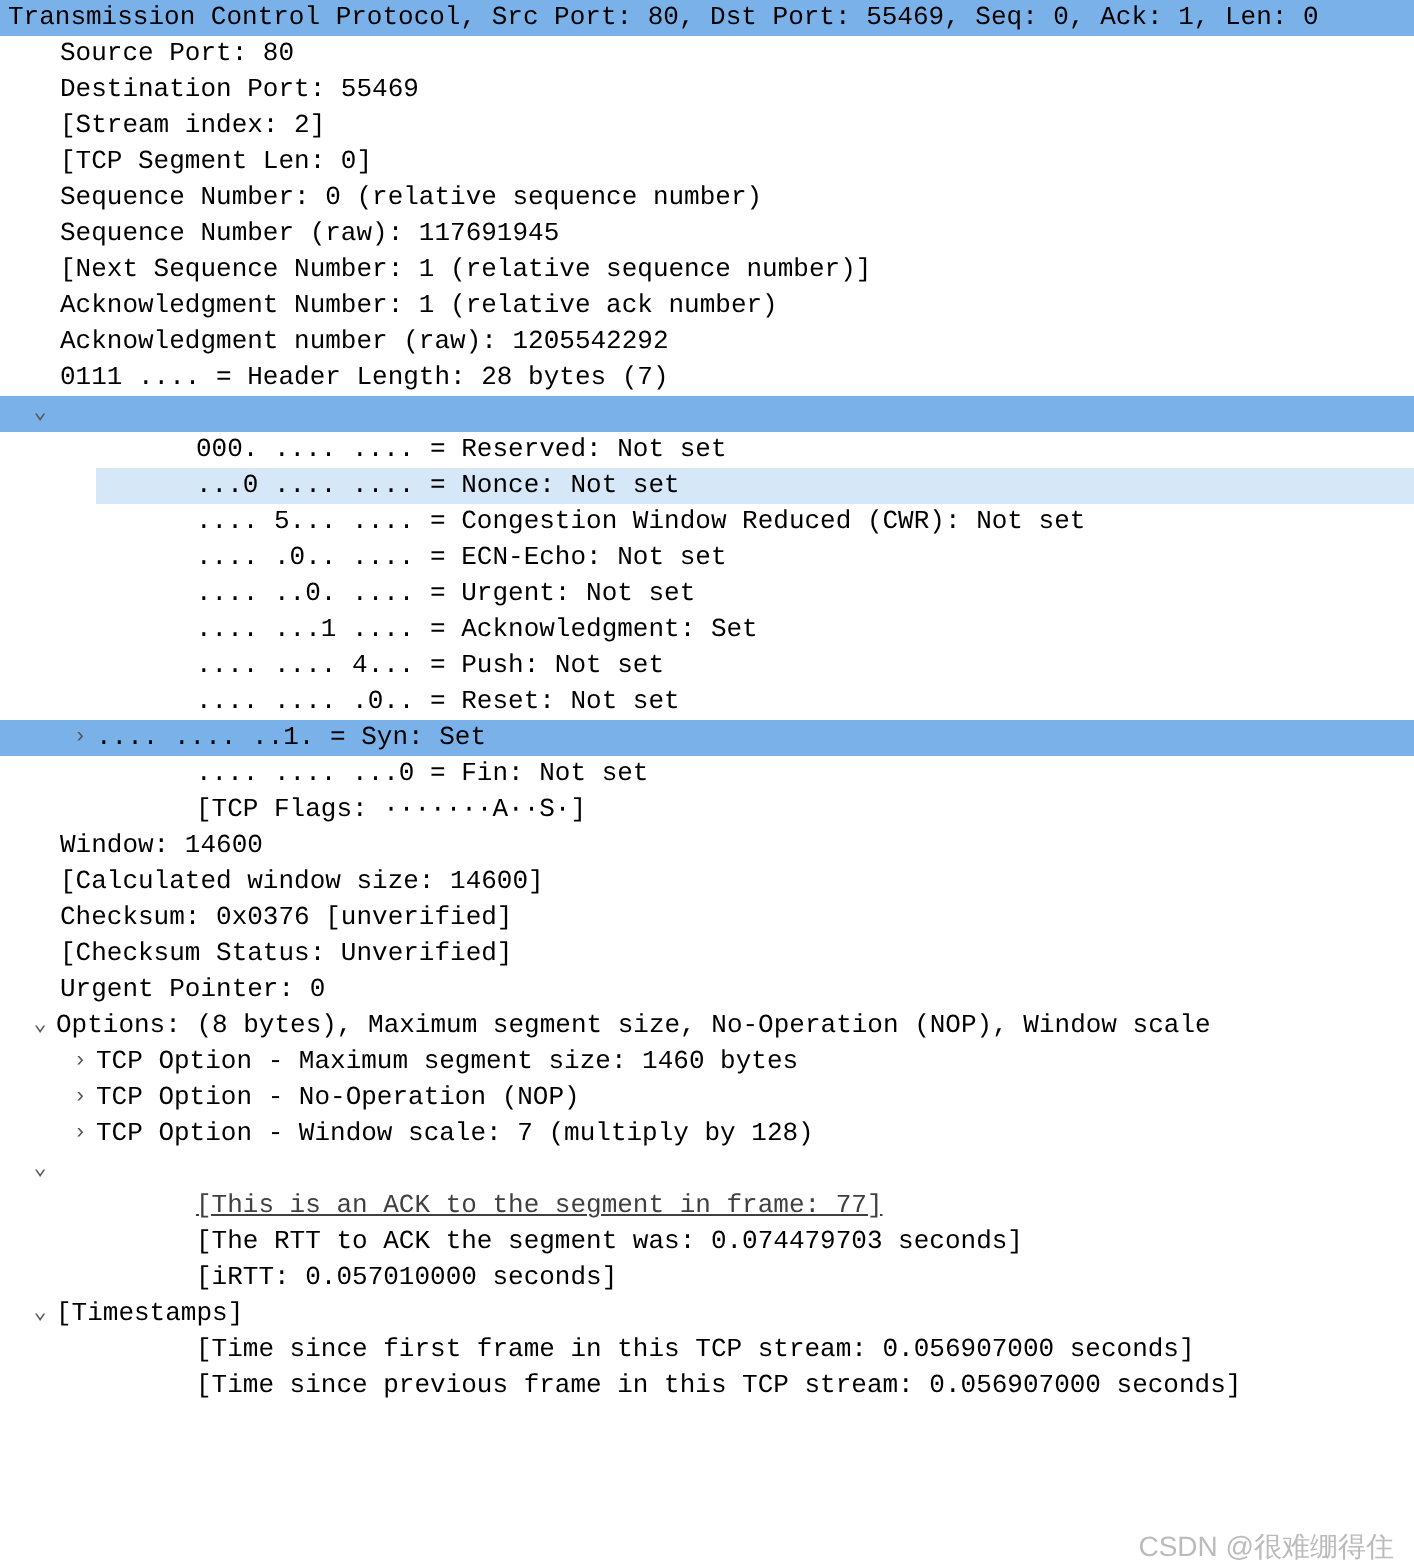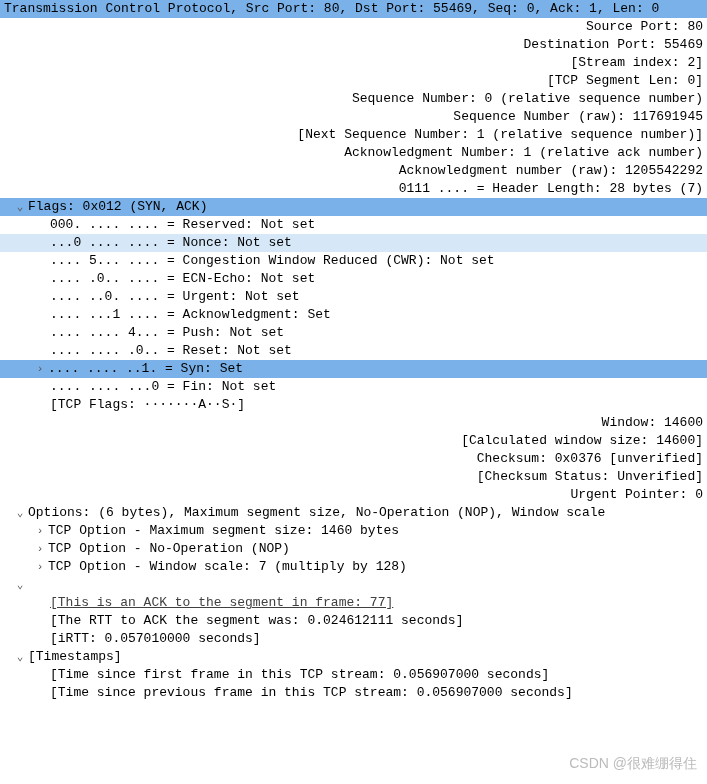--- a/index.html
+++ b/index.html
@@ -23,38 +23,38 @@
       display: inline-block;
       width: 12px;
       text-align: center;
       font-size: 11px;
       color: #555;
       margin-right: 2px;
       cursor: pointer;
       flex-shrink: 0;
     }
     .indent-0 { padding-left: 4px; }
-    .indent-1 { padding-left: 30px; justify-content: flex-end; }
-    .indent-2 { padding-left: 50px; }
+    .indent-1 { padding-left: 30px; }
+    .indent-2 { padding-left: 50px; margin-left: 48px; }
     .sel-dark {
       background: #7ab1e8;
       color: #000;
     }
     .sel-light {
       background: #d6e8f8;
       color: #000;
     }
     .link {
       color: #404040;
       text-decoration: underline;
       cursor: pointer;
     }
     .watermark {
       position: absolute;
-      bottom: 10px;
+      bottom: 0;
       right: 10px;
       color: rgba(150,150,150,0.65);
       font-family: sans-serif;
       font-size: 14px;
       pointer-events: none;
     }
   </style>
 </head>
 <body>
 
@@ -88,21 +88,20 @@
   </div>
 <div class="row indent-1">
     <span>Acknowledgment number (raw): 1205542292</span>
   </div>
 <div class="row indent-1">
     <span>0111 .... = Header Length: 28 bytes (7)</span>
   </div>
 
 <div class="row sel-dark" style="padding-left:14px;">
   <span class="toggle">⌄</span>
-  <span>Flags: 0x012 (SYN, ACK)</span>
 </div>
 
 <div class="row indent-2">
     <span>000. .... .... = Reserved: Not set</span>
   </div>
 <div class="row indent-2 sel-light">
     <span>...0 .... .... = Nonce: Not set</span>
   </div>
 <div class="row indent-2">
     <span>.... 5... .... = Congestion Window Reduced (CWR): Not set</span>
@@ -144,21 +143,21 @@
   </div>
 <div class="row indent-1">
     <span>[Checksum Status: Unverified]</span>
   </div>
 <div class="row indent-1">
     <span>Urgent Pointer: 0</span>
   </div>
 
 <div class="row" style="padding-left:14px;">
   <span class="toggle">⌄</span>
-  <span>Options: (6 bytes), Maximum segment size, No-Operation (NOP), Window scale</span>
+  <span>Options: (8 bytes), Maximum segment size, No-Operation (NOP), Window scale</span>
 </div>
 <div class="row" style="padding-left:34px;">
   <span class="toggle">›</span>
   <span>TCP Option - Maximum segment size: 1460 bytes</span>
 </div>
 <div class="row" style="padding-left:34px;">
   <span class="toggle">›</span>
   <span>TCP Option - No-Operation (NOP)</span>
 </div>
 <div class="row" style="padding-left:34px;">
@@ -166,21 +165,21 @@
   <span>TCP Option - Window scale: 7 (multiply by 128)</span>
 </div>
 
 <div class="row" style="padding-left:14px;">
   <span class="toggle">⌄</span>
 </div>
 <div class="row indent-2">
   <span class="link">[This is an ACK to the segment in frame: 77]</span>
 </div>
 <div class="row indent-2">
-    <span>[The RTT to ACK the segment was: 0.024612111 seconds]</span>
+    <span>[The RTT to ACK the segment was: 0.074479703 seconds]</span>
   </div>
 <div class="row indent-2">
     <span>[iRTT: 0.057010000 seconds]</span>
   </div>
 
 <div class="row" style="padding-left:14px;">
   <span class="toggle">⌄</span>
   <span>[Timestamps]</span>
 </div>
 <div class="row indent-2">

